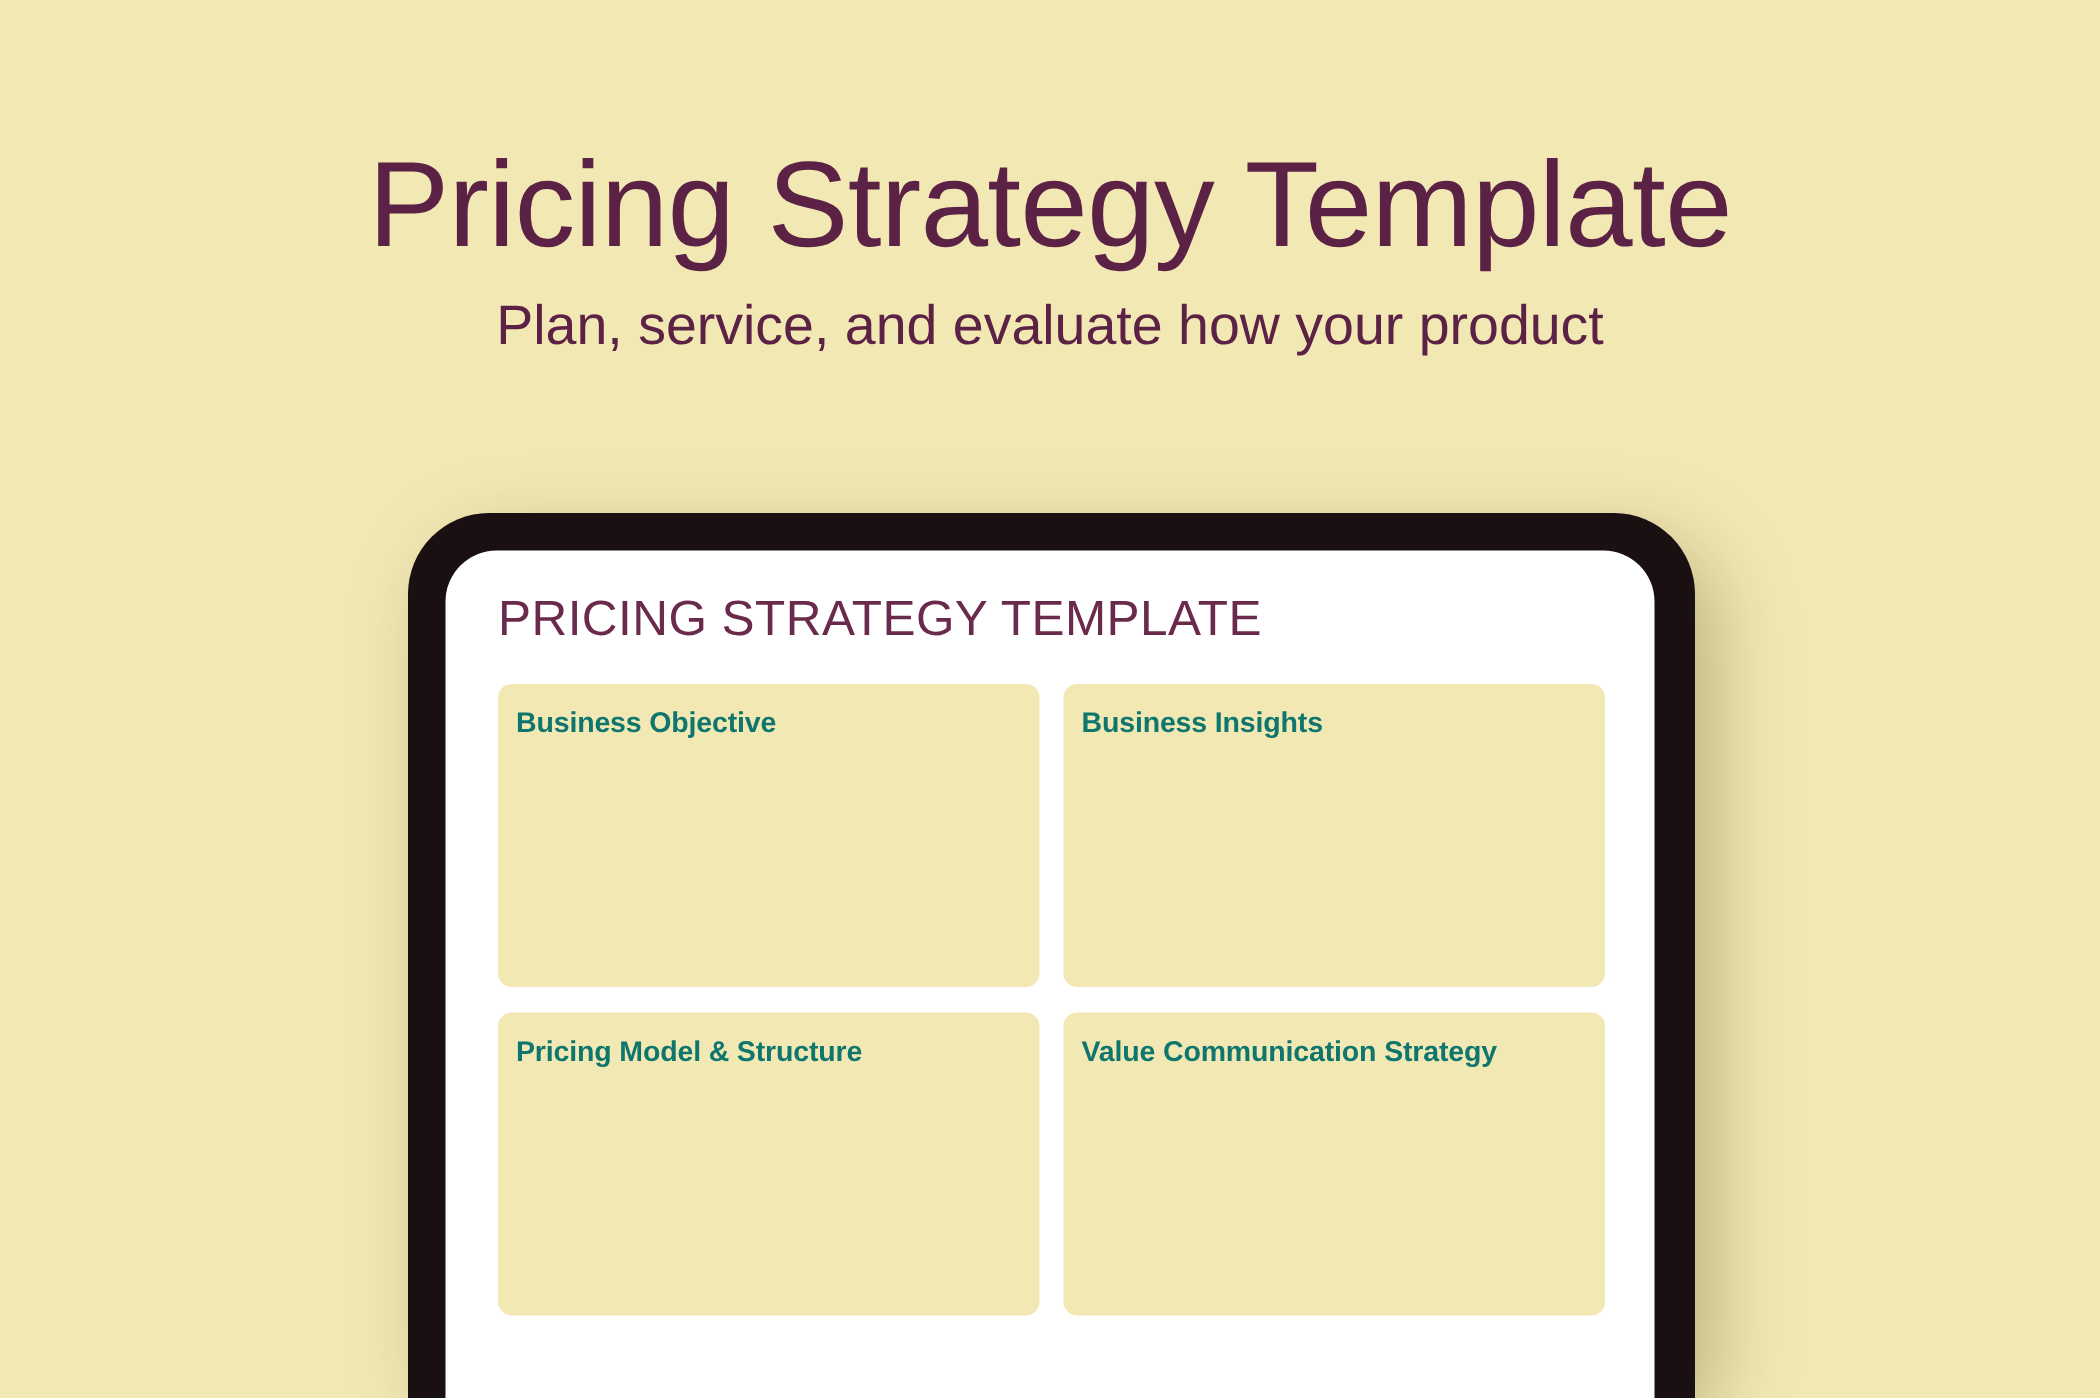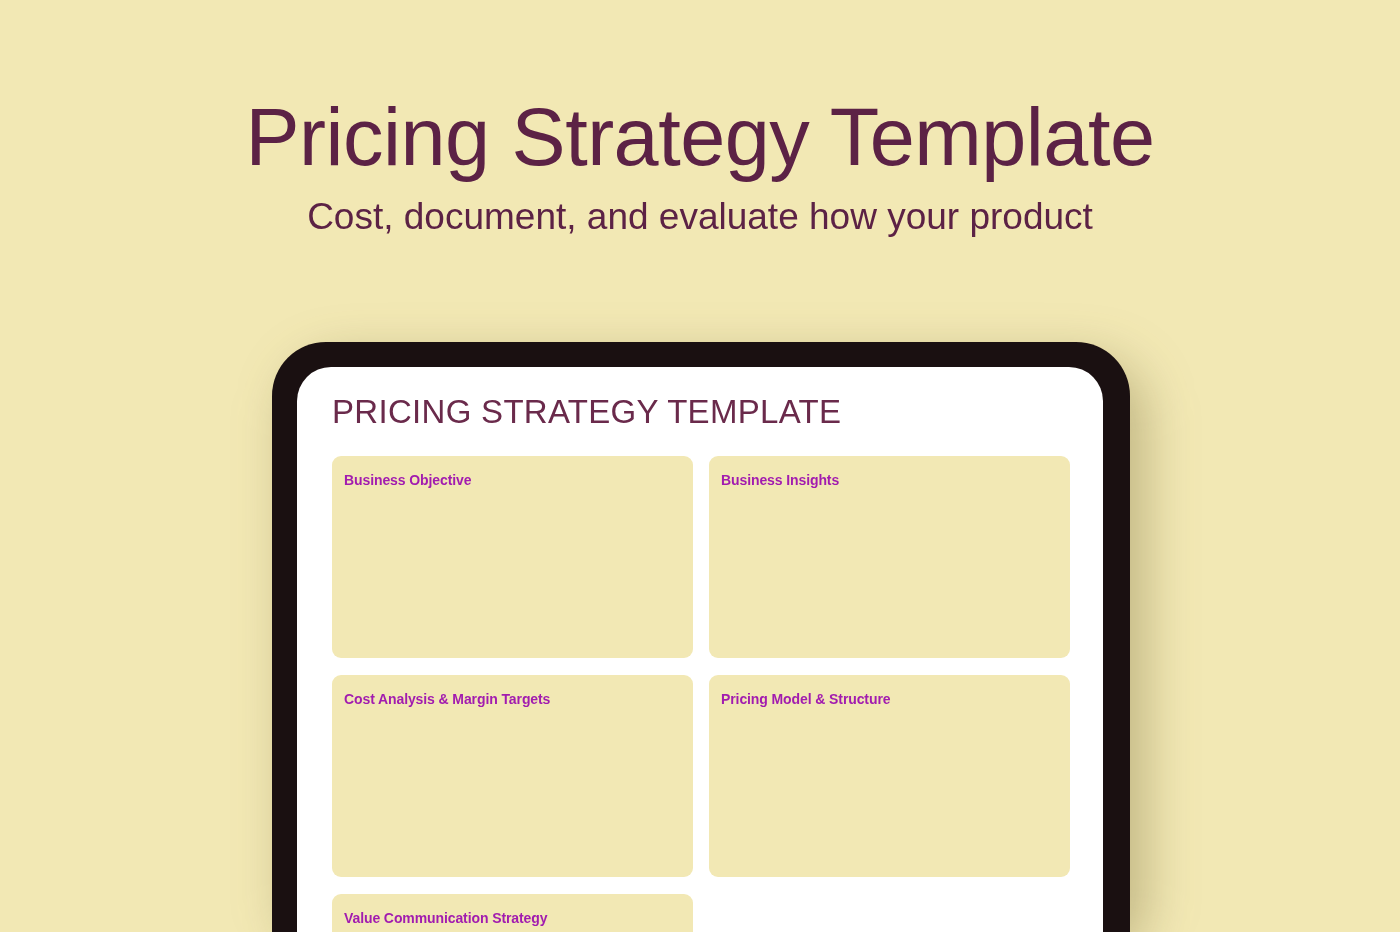--- a/index.html
+++ b/index.html
@@ -109,36 +109,36 @@
   }
   .card {
     background: #f2e8b4;
     border-radius: 9px;
     box-sizing: border-box;
     padding: 16px 0 0 12px;
     height: 202px;
   }
   .card-label {
     font-family: "Liberation Sans", sans-serif;
-    font-size: 14px;
+    font-size: 19px;
     font-weight: 700;
     letter-spacing: -0.1px;
-    color: #a21caf;
+    color: #0f766e;
     white-space: nowrap;
   }
 </style>
 </head>
 <body>
 
 <div class="page">
 
   <div class="hero">
     <h1 class="hero-title">Pricing Strategy Template</h1>
     <p class="hero-subtitle">
-      <span class="sub-line">Cost, document, and evaluate how your product</span>
+      <span class="sub-line">Plan, service, and evaluate how your product</span>
     </p>
   </div>
 
   <div class="device-shadow"></div>
 
   <div class="device">
     <div class="device-screen">
 
       <h2 class="screen-title">PRICING STRATEGY TEMPLATE</h2>
 
@@ -146,23 +146,20 @@
 
         <div class="card">
           <div class="card-label">Business Objective</div>
         </div>
 
         <div class="card">
           <div class="card-label">Business Insights</div>
         </div>
 
 
-        <div class="card">
-          <div class="card-label">Cost Analysis &amp; Margin Targets</div>
-        </div>
 
         <div class="card">
           <div class="card-label">Pricing Model &amp; Structure</div>
         </div>
 
         <div class="card">
           <div class="card-label">Value Communication Strategy</div>
         </div>
 
       </div>

